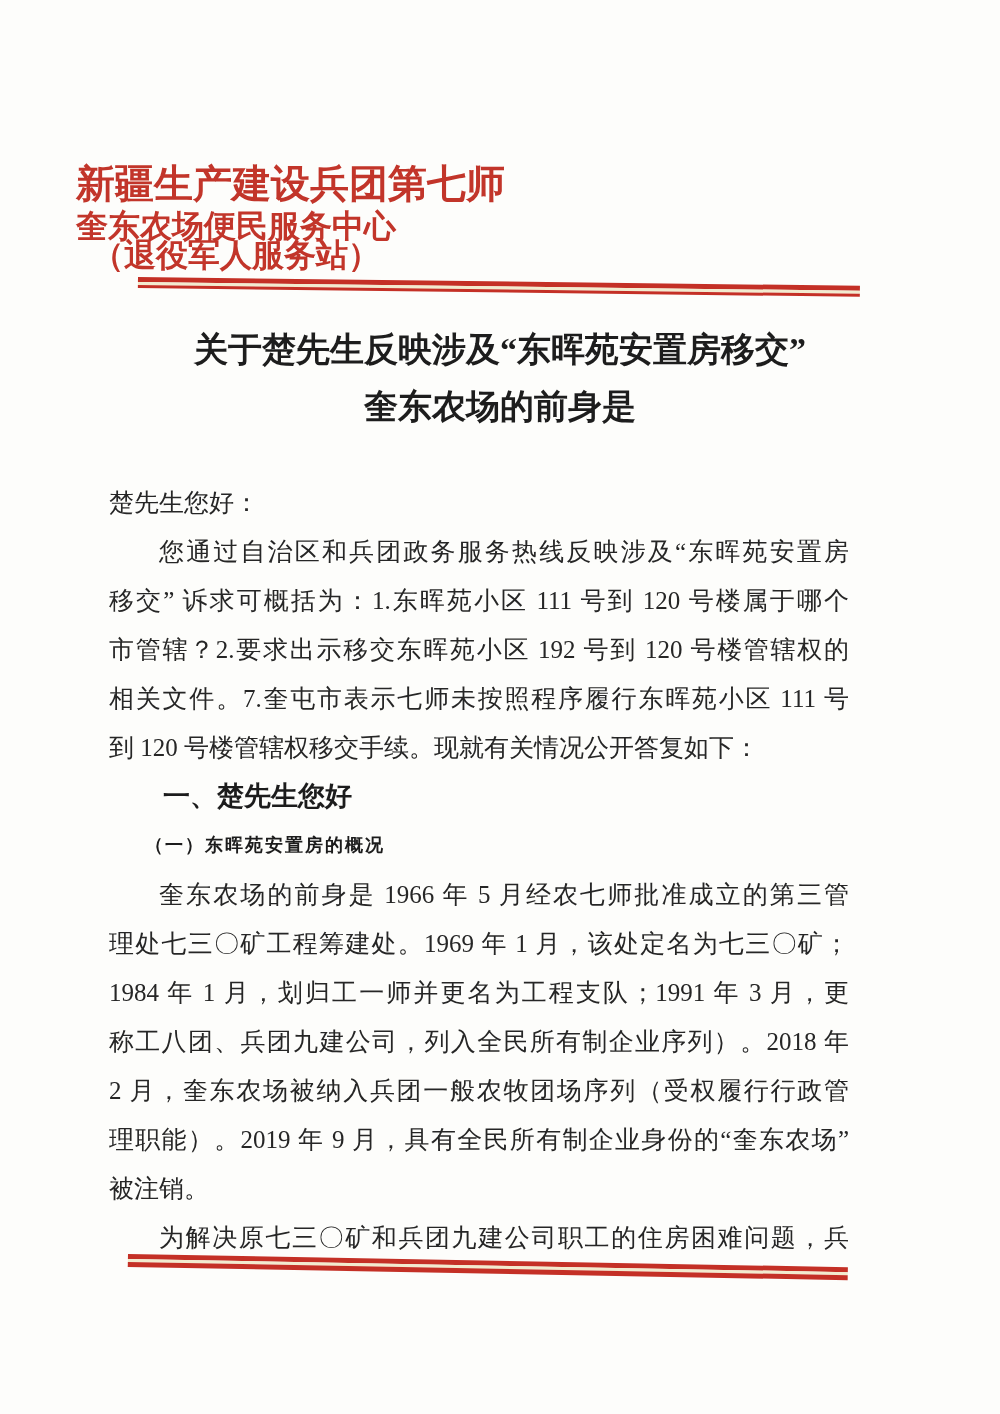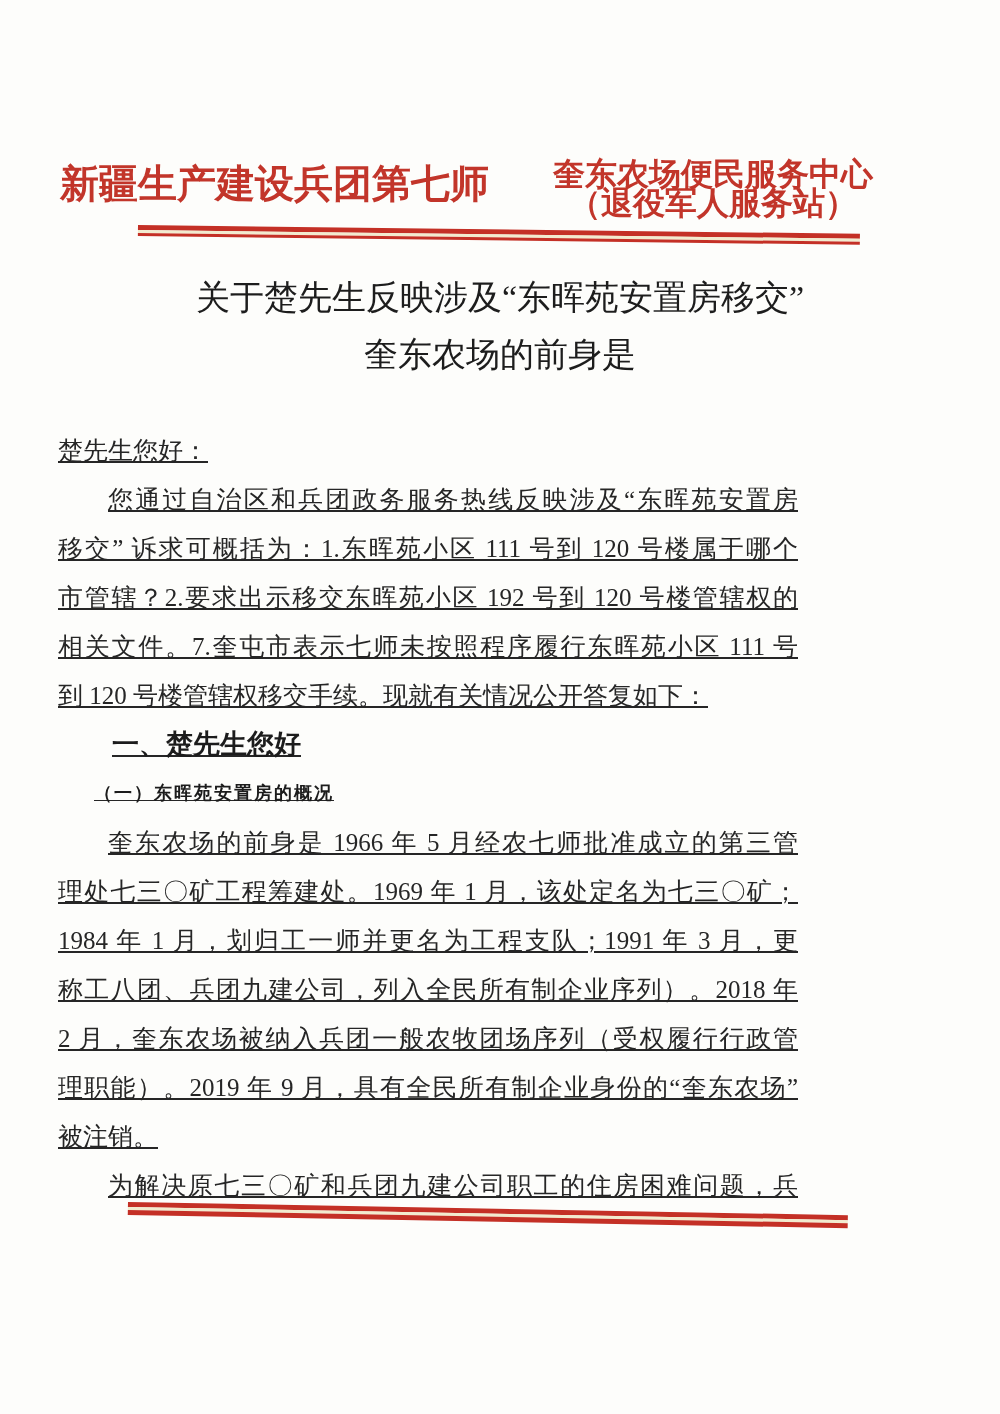--- a/index.html
+++ b/index.html
@@ -10,25 +10,26 @@
     font-family: "Liberation Serif", serif;
   }
   .page {
     position: relative;
     width: 1000px; height: 1414px;
     box-sizing: border-box;
     padding-top: 158px;
   }
   
   .header {
-    margin: 0 127px 0 60px;
+    margin: 0 127px 0 76px;
     display: flex;
     justify-content: space-between;
     align-items: flex-start;
     color: var(--red, #c2352a);
+    flex-direction: column;
   }
   .org-main {
     font-size: 39px;
     font-weight: 700;
     line-height: 52px;
     letter-spacing: 0px;
     white-space: nowrap;
   }
   .org-sub {
     text-align: center;
@@ -54,35 +55,34 @@
     transform: rotate(1.05deg);
   }
   .bar-a { height: 5px; background: var(--rule-red, #c43026); }
   .bar-gap { height: 3px; background: var(--rule-gap, #f2ebcf); }
   .bar-b { height: 3px; background: var(--rule-red, #c43026); }
   .footer-rule .bar-b { height: 5px; }
   
   .doc-title {
     margin-top: 33px;
     text-align: center;
-    font-weight: 400;
+    font-weight: 700;
     font-size: 34px;
     line-height: 57px;
     color: #1d1d1d;
     white-space: nowrap;
   }
   
   .content {
-    margin-left: 58px;
+    margin-left: 109px;
     margin-top: 43px;
     width: 740px;
     font-size: 25px;
     line-height: 49px;
     color: #262626;
-    text-decoration: underline;
   }
   .ln { min-height: 49px; }
   .j { text-align: justify; text-align-last: justify; }
   .ind { text-indent: 2em; }
   .h1 {
     font-family: "Liberation Sans", sans-serif;
     font-weight: 700;
     font-size: 27px;
     color: #1c1c1c;
     text-indent: 2em;

